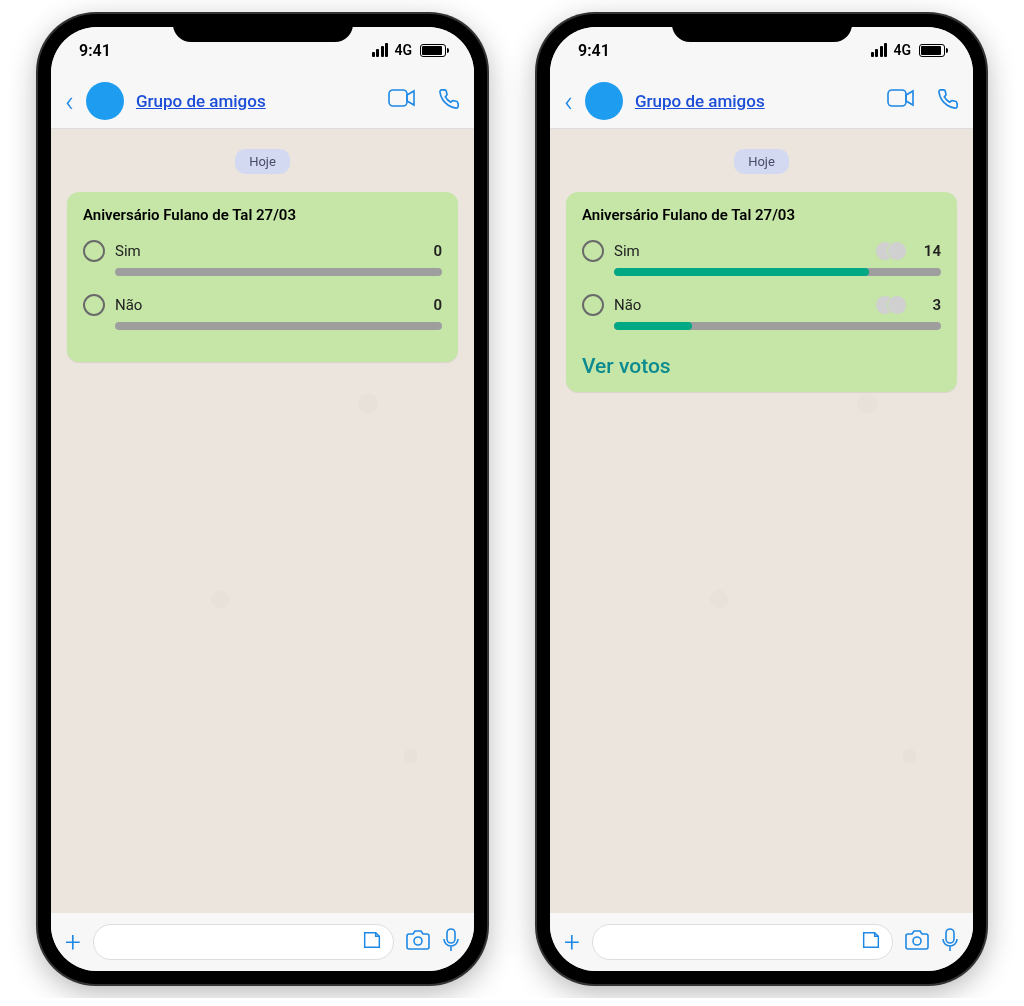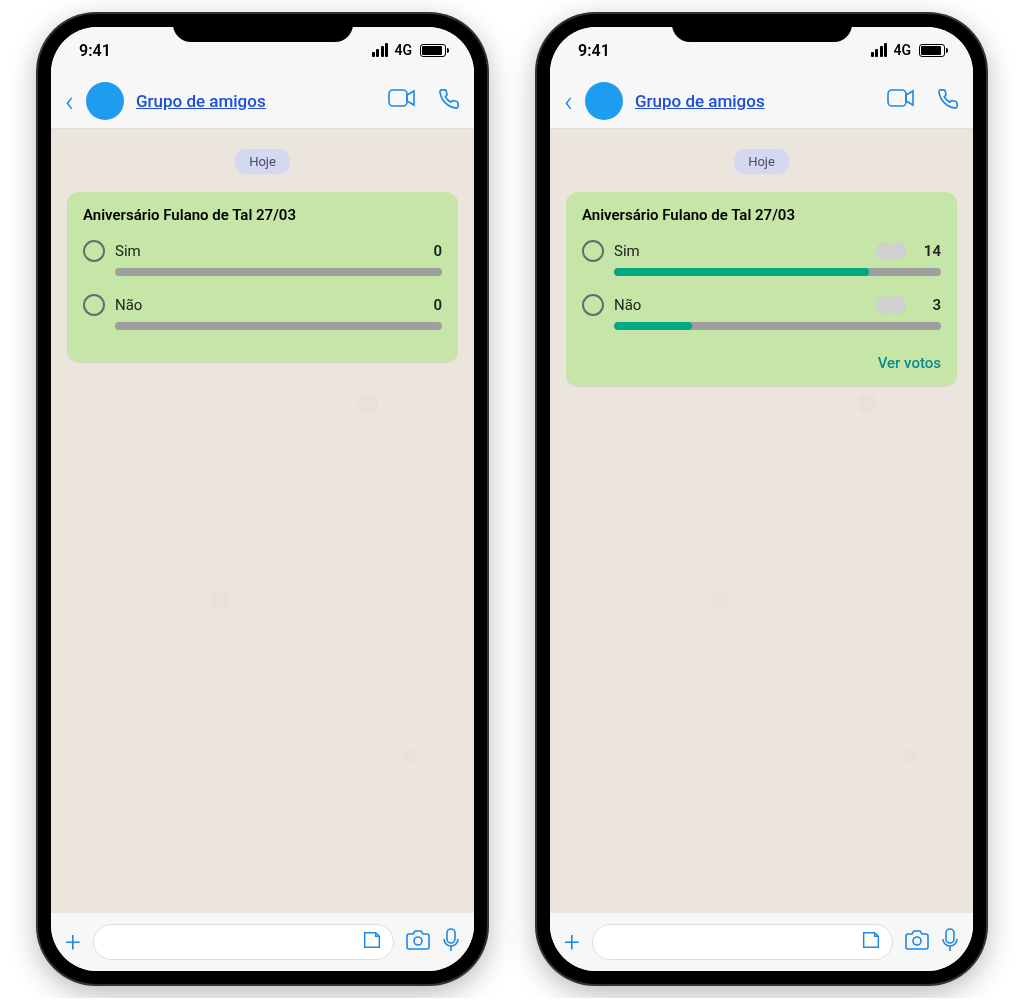--- a/index.html
+++ b/index.html
@@ -217,23 +217,23 @@
     border-radius: 4px;
     overflow: hidden;
     margin-left: 32px;
   }
   .bar-fill {
     height: 100%;
     background: #00a884;
     border-radius: 4px;
   }
   .view-votes {
-    text-align: right;
+    text-align: left;
     color: #0b8a8f;
-    font-size: 15px;
+    font-size: 21px;
     font-weight: 500;
     padding-top: 6px;
     cursor: pointer;
   }
   .input-bar {
     height: 58px;
     background: #f7f7f7;
     display: flex;
     align-items: center;
     padding: 0 14px;

